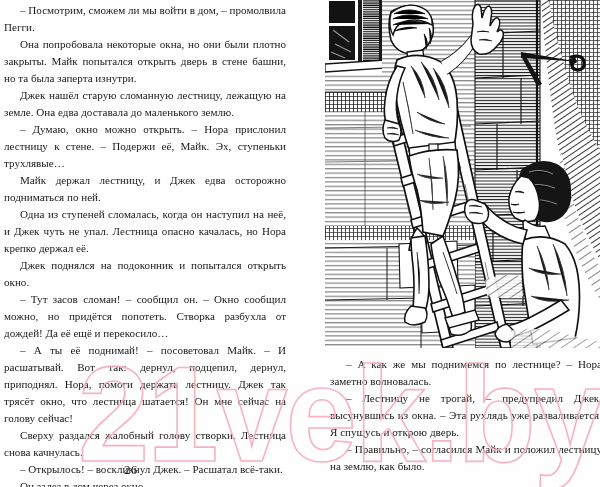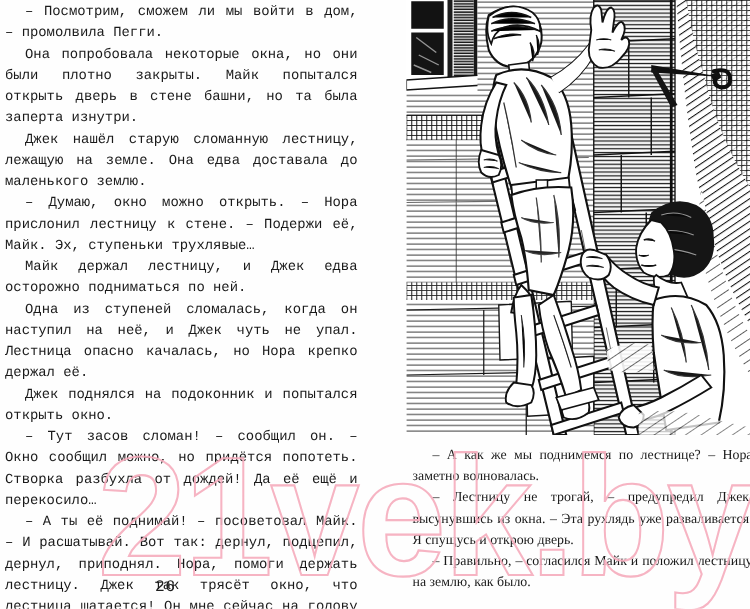--- a/index.html
+++ b/index.html
@@ -10,21 +10,21 @@
     overflow:hidden;
     position:relative;
   }
   #page-spread{
     position:absolute;inset:0;
     background:#fefefe;
   }
 
   
   .page{position:absolute;top:0;}
-  .page-left{left:0;width:300px;height:351px;font-family:Liberation Mono, monospace;}
+  .page-left{left:0;width:300px;height:351px;}
   .page-right{left:300px;width:300px;height:487px;}
 
   .textcol{
     position:absolute;
     font-size:11.1px;
     line-height:17.0px;
     color:#1a1a1a;
     text-align:justify;
     text-justify:inter-word;
     -webkit-hyphens:none;hyphens:none;

